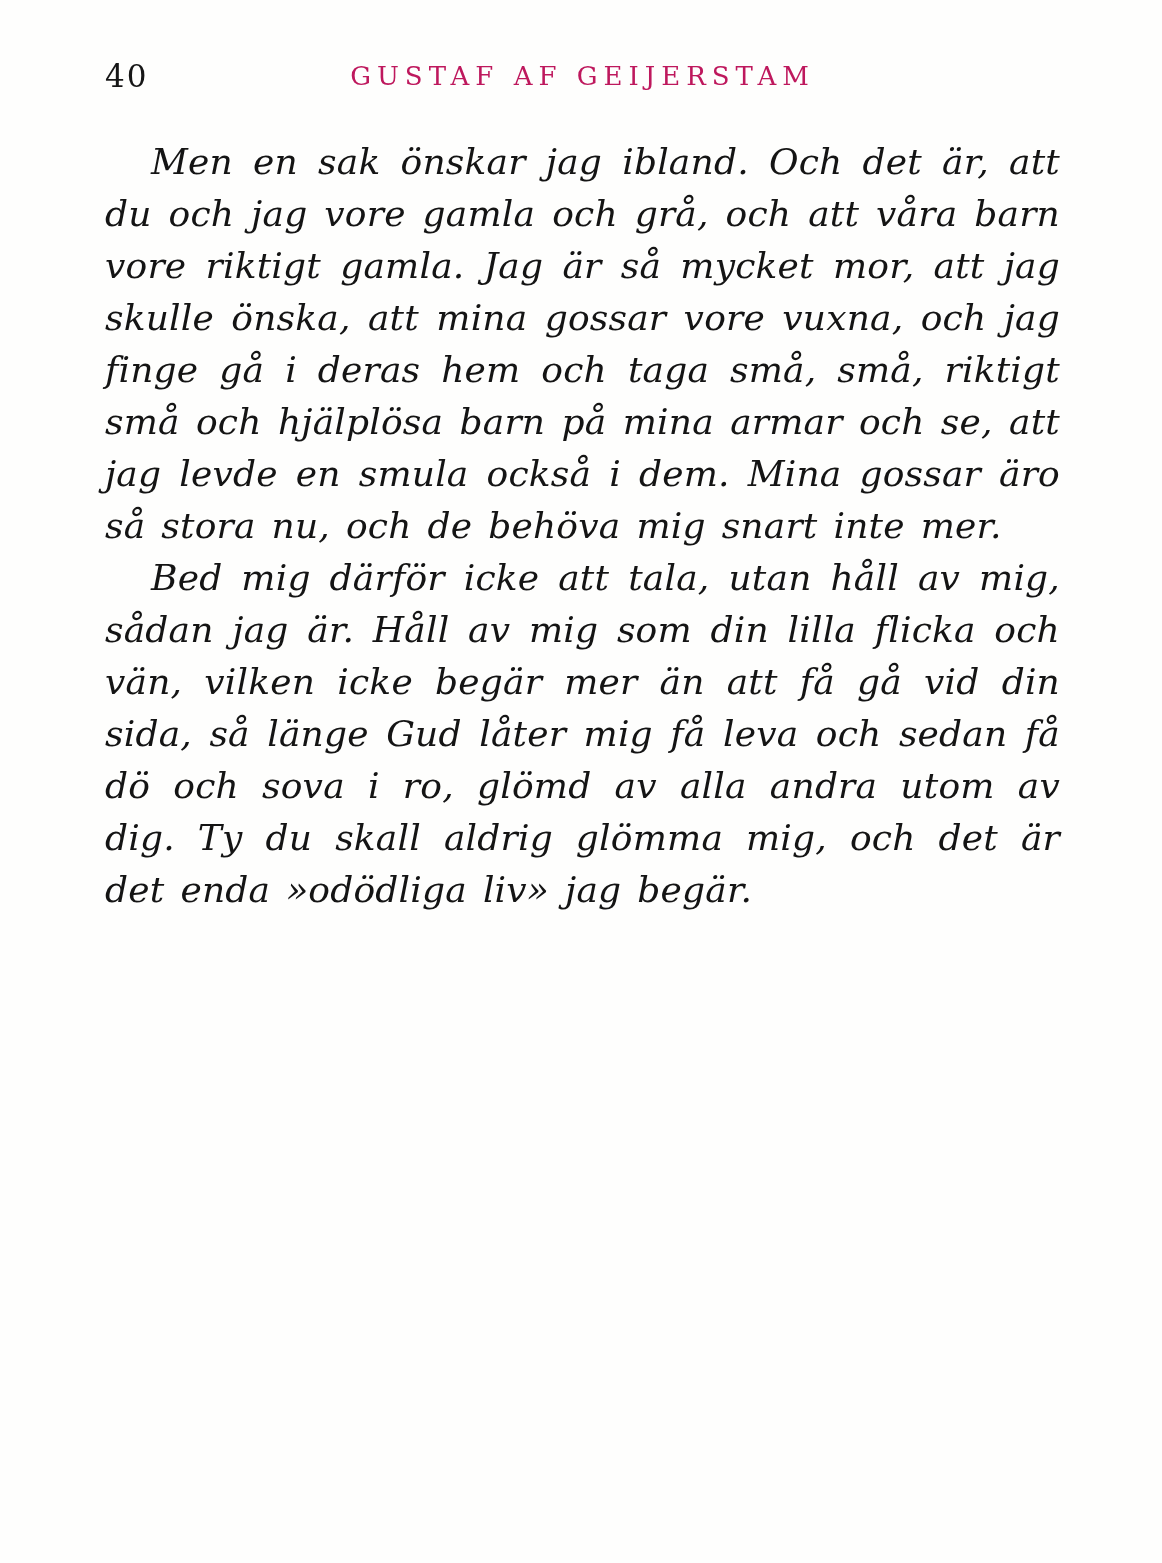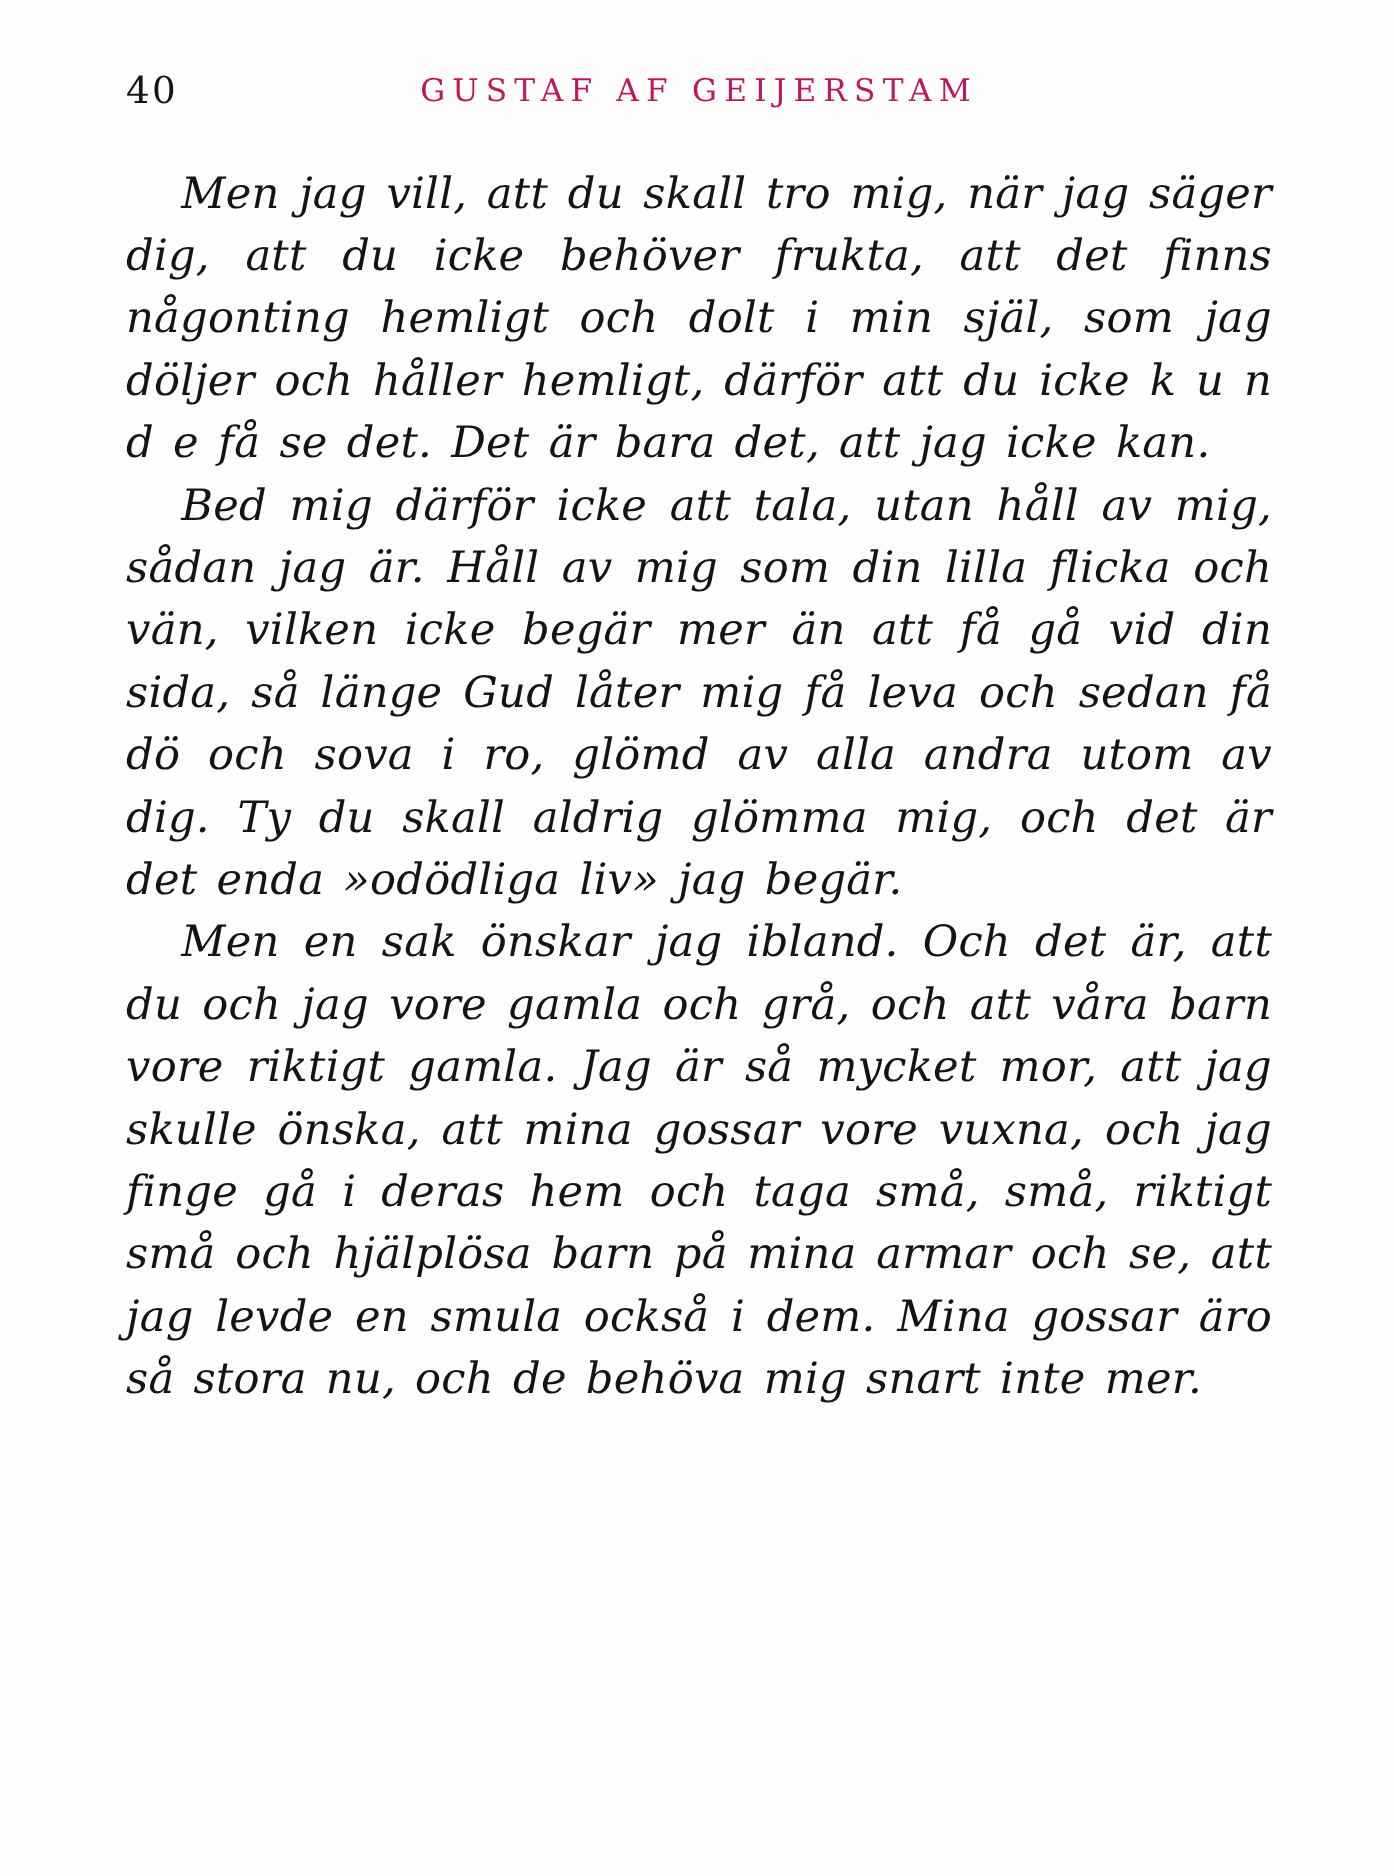--- a/index.html
+++ b/index.html
@@ -66,17 +66,16 @@
 </head>
 <body>
 
 <div class="page">
   <div class="head-row">
     <span class="page-number">40</span>
     <span class="running-header">GUSTAF AF GEIJERSTAM</span>
   </div>
 
   <div class="body-text">
-    <p>Men jag vill, att du skall tro mig, när jag säger dig, att du icke behöver frukta, att det finns någonting hemligt och dolt i min själ, som jag döljer och håller hemligt, därför att du icke k u n d e få se det. Det är bara det, att jag icke kan.</p>
+    <p>Men en sak önskar jag ibland. Och det är, att du och jag vore gamla och grå, och att våra barn vore riktigt gamla. Jag är så mycket mor, att jag skulle önska, att mina gossar vore vuxna, och jag finge gå i deras hem och taga små, små, riktigt små och hjälplösa barn på mina armar och se, att jag levde en smula också i dem. Mina gossar äro så stora nu, och de behöva mig snart inte mer.</p>
     <p>Bed mig därför icke att tala, utan håll av mig, sådan jag är. Håll av mig som din lilla flicka och vän, vilken icke begär mer än att få gå vid din sida, så länge Gud låter mig få leva och sedan få dö och sova i ro, glömd av alla andra utom av dig. Ty du skall aldrig glömma mig, och det är det enda »odödliga liv» jag begär.</p>
-    <p>Men en sak önskar jag ibland. Och det är, att du och jag vore gamla och grå, och att våra barn vore riktigt gamla. Jag är så mycket mor, att jag skulle önska, att mina gossar vore vuxna, och jag finge gå i deras hem och taga små, små, riktigt små och hjälplösa barn på mina armar och se, att jag levde en smula också i dem. Mina gossar äro så stora nu, och de behöva mig snart inte mer.</p>
   </div>
 </div>
 
 </body></html>

